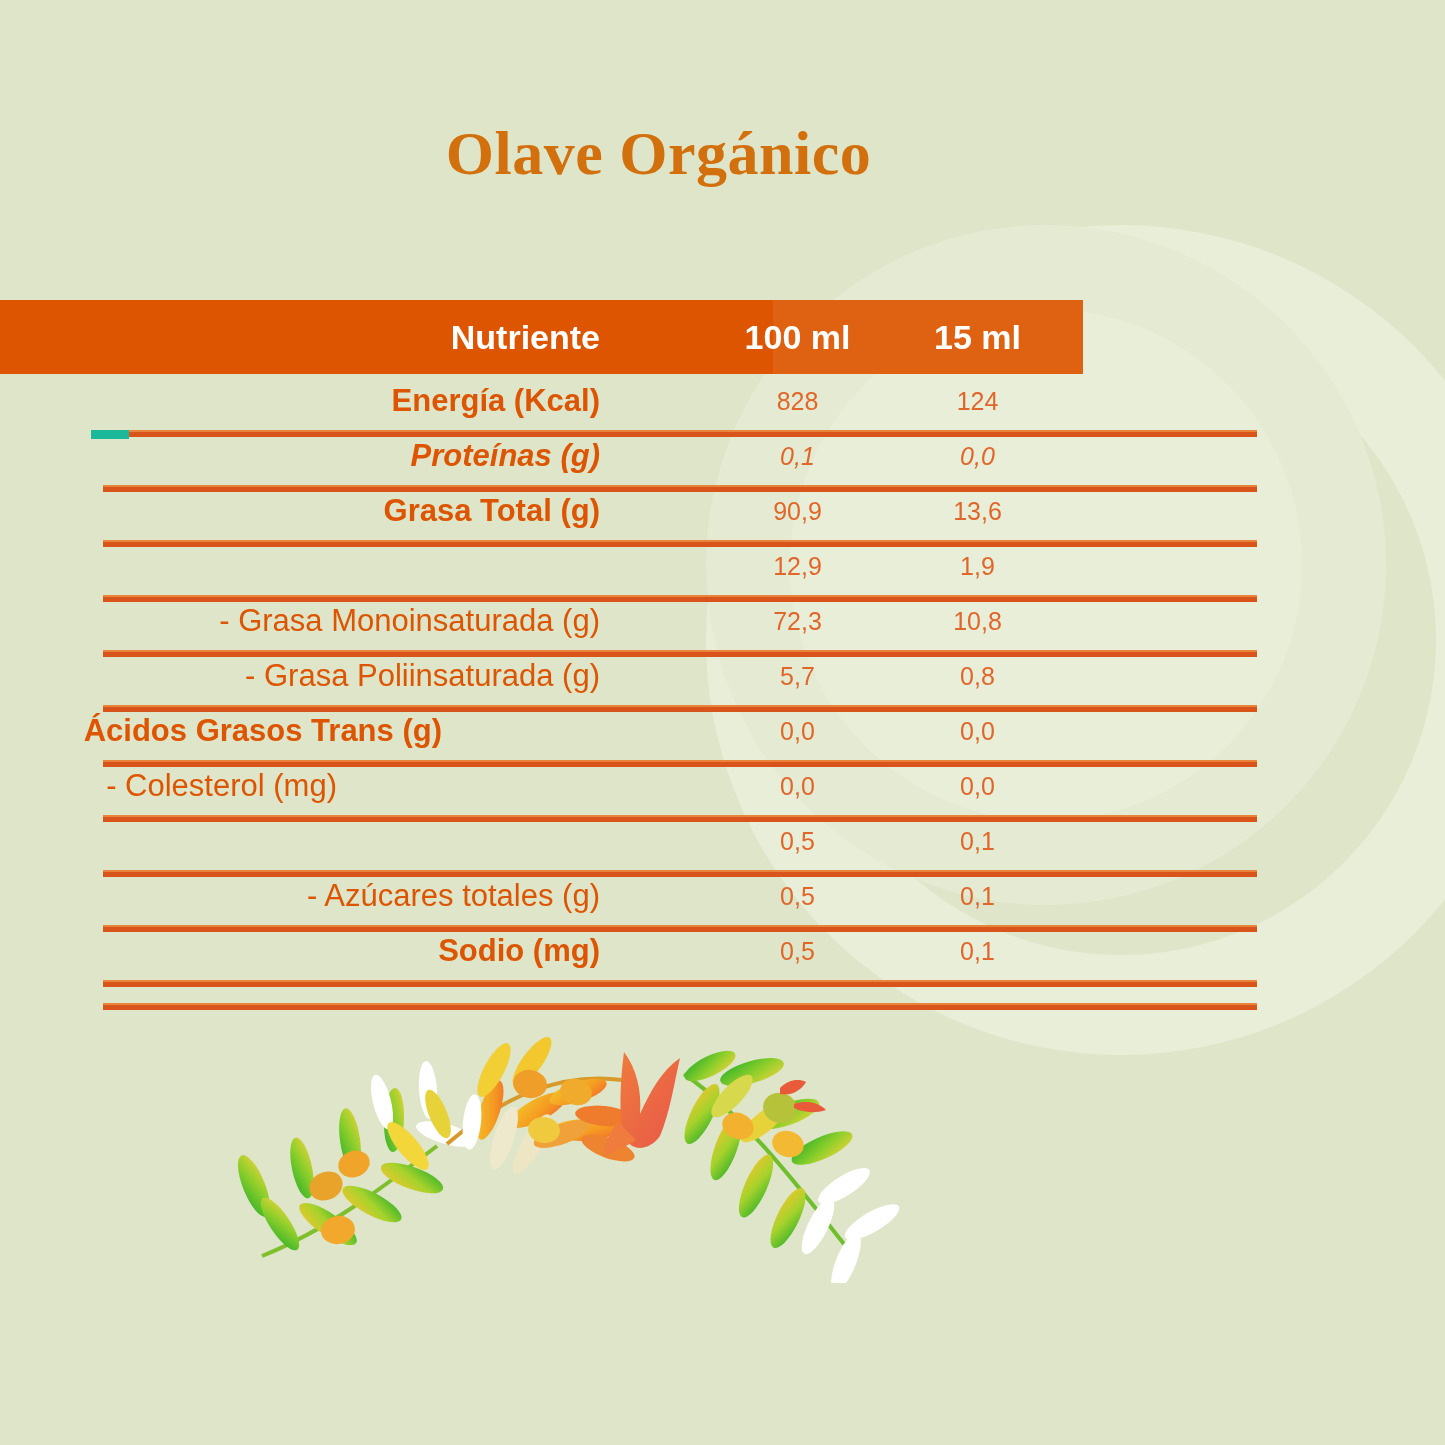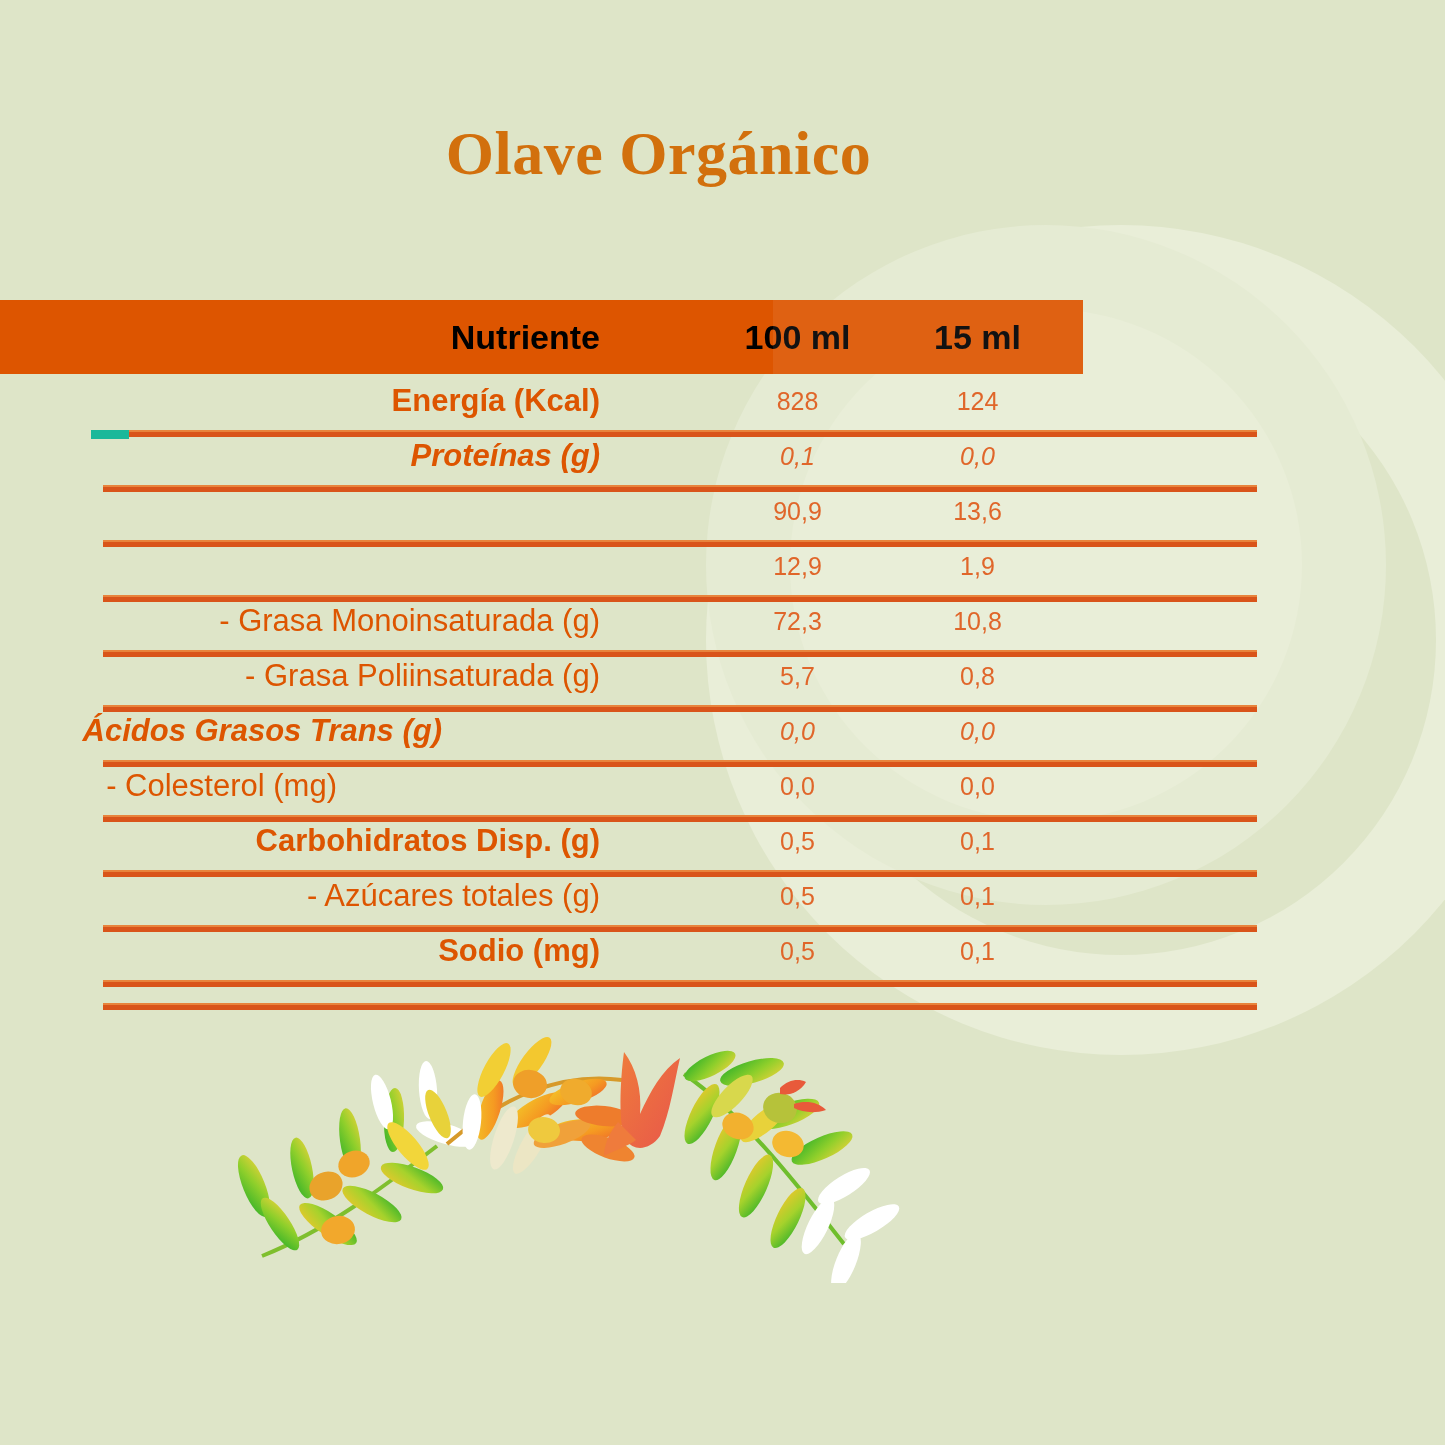--- a/index.html
+++ b/index.html
@@ -86,21 +86,21 @@
     position: absolute;
     right: 0;
     top: 0;
     width: 310px;
     height: 74px;
     background: rgba(255, 255, 255, 0.07);
     pointer-events: none;
   }
   .hdr-cell {
     position: absolute;
-    color: #000000;
+    color: #ffffff;
     font-size: 34px;
     font-weight: 700;
     white-space: nowrap;
   }
   .hdr-nutriente { right: 483px; top: 18px; }
   .hdr-c1 { left: 700px; top: 18px; width: 195px; text-align: center; }
   .hdr-c2 { left: 880px; top: 18px; width: 195px; text-align: center; }
 
   
   .table {
@@ -194,20 +194,21 @@
       </div>
       <div class="rule" style="top: 56px;"></div>
       <div class="rule-teal" style="top: 56px;"></div>
       <div class="row bold" style="position: absolute; left: 0px; top: 55px; width: 1445px; font-style: italic;">
         <span class="label">Proteínas (g)</span>
         <span class="v1">0,1</span>
         <span class="v2">0,0</span>
       </div>
       <div class="rule" style="top: 111px;"></div>
       <div class="row bold" style="position: absolute; left: 0px; top: 110px; width: 1445px;">
+        <span class="label">Grasa Total (g)</span>
         <span class="v1">90,9</span>
         <span class="v2">13,6</span>
       </div>
       <div class="rule" style="top: 166px;"></div>
       <div class="row sub" style="position: absolute; left: 0px; top: 165px; width: 1445px;">
         <span class="v1">12,9</span>
         <span class="v2">1,9</span>
       </div>
       <div class="rule" style="top: 221px;"></div>
       <div class="row sub" style="position: absolute; left: 0px; top: 220px; width: 1445px;">
@@ -215,34 +216,33 @@
         <span class="v1">72,3</span>
         <span class="v2">10,8</span>
       </div>
       <div class="rule" style="top: 276px;"></div>
       <div class="row sub" style="position: absolute; left: 0px; top: 275px; width: 1445px;">
         <span class="label">- Grasa Poliinsaturada (g)</span>
         <span class="v1">5,7</span>
         <span class="v2">0,8</span>
       </div>
       <div class="rule" style="top: 331px;"></div>
-      <div class="row bold" style="position: absolute; left: 0px; top: 330px; width: 1287px; font-style: italic;">
+      <div class="row bold" style="position: absolute; left: 0px; top: 330px; width: 1287px;">
         <span class="label">Ácidos Grasos Trans (g)</span>
         <span class="v1">0,0</span>
         <span class="v2">0,0</span>
       </div>
       <div class="rule" style="top: 386px;"></div>
       <div class="row sub" style="position: absolute; left: 0px; top: 385px; width: 1182px;">
         <span class="label">- Colesterol (mg)</span>
         <span class="v1">0,0</span>
         <span class="v2">0,0</span>
       </div>
       <div class="rule" style="top: 441px;"></div>
       <div class="row bold" style="position: absolute; left: 0px; top: 440px; width: 1445px;">
-        <span class="label">Carbohidratos Disp. (g)</span>
         <span class="v1">0,5</span>
         <span class="v2">0,1</span>
       </div>
       <div class="rule" style="top: 496px;"></div>
       <div class="row sub" style="position: absolute; left: 0px; top: 495px; width: 1445px;">
         <span class="label">- Azúcares totales (g)</span>
         <span class="v1">0,5</span>
         <span class="v2">0,1</span>
       </div>
       <div class="rule" style="top: 551px;"></div>

